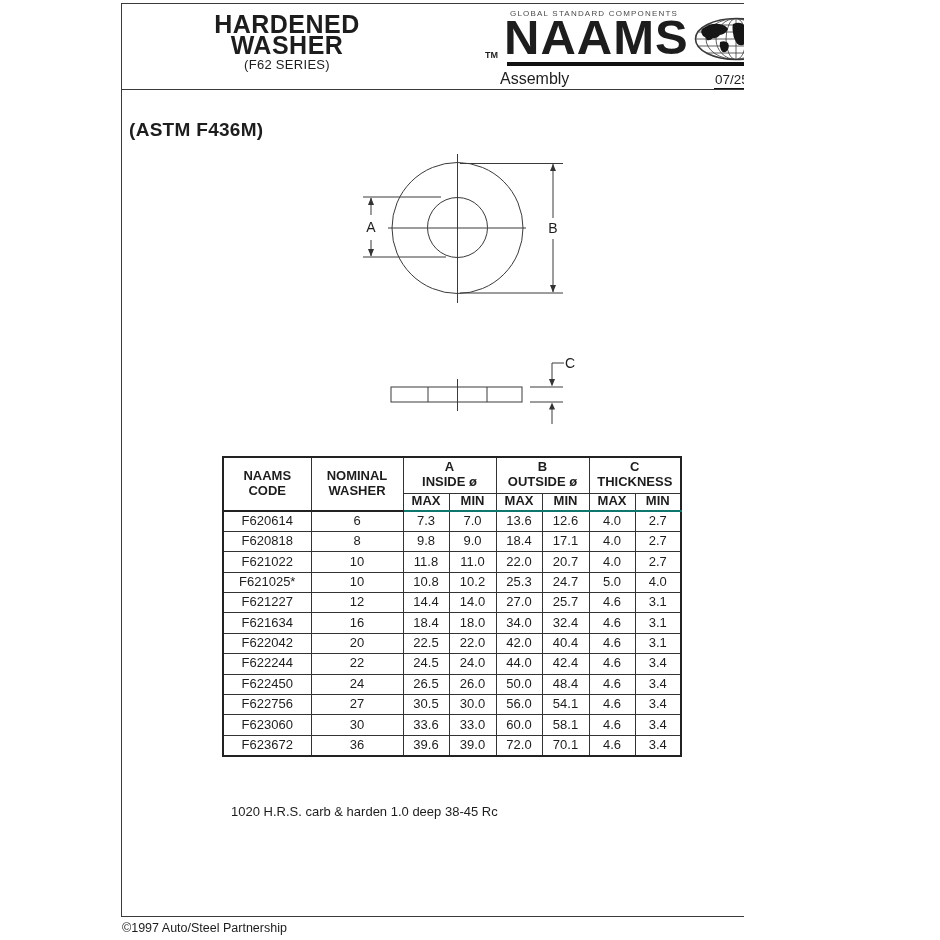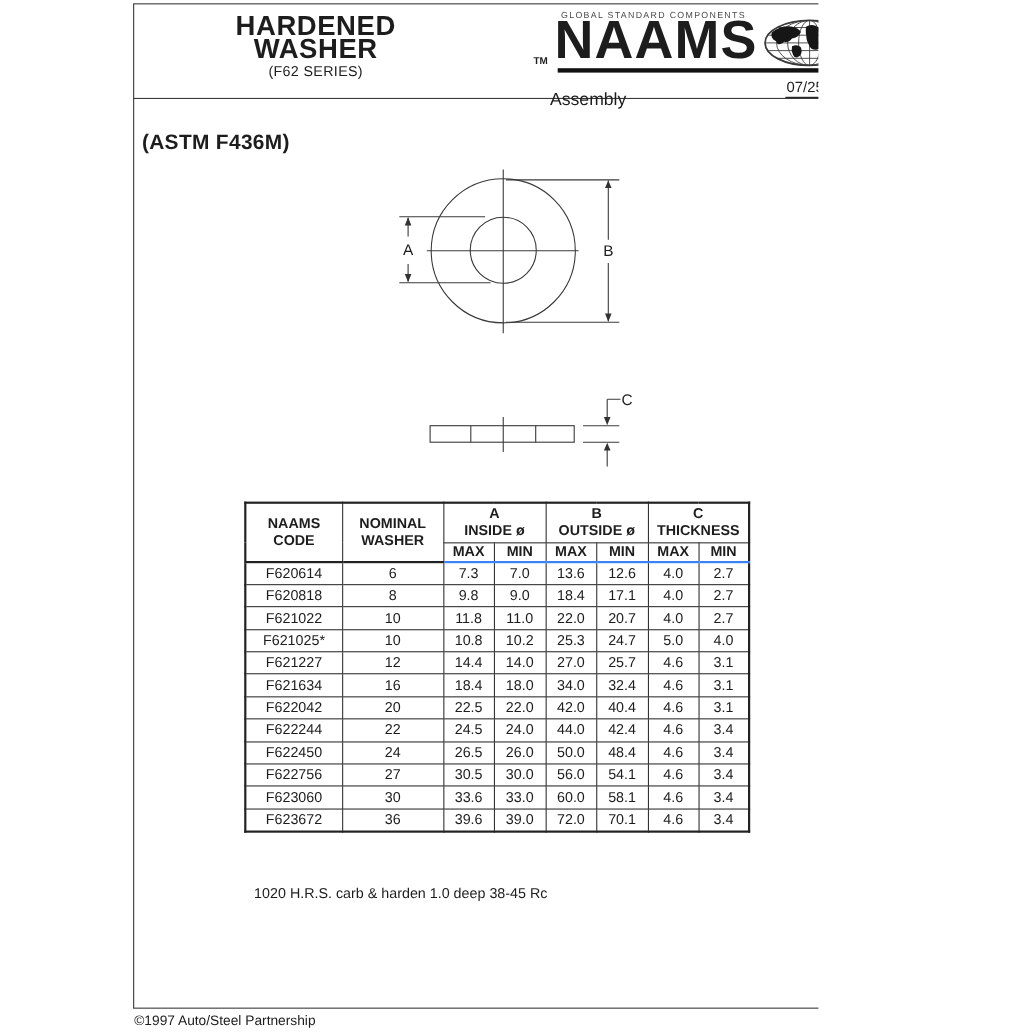--- a/index.html
+++ b/index.html
@@ -13,35 +13,35 @@
   .title-line{font-size:25px;font-weight:bold;line-height:21px;letter-spacing:.5px;}
   .series{font-size:13px;margin-top:1px;letter-spacing:.3px;}
 
   
   .brand-block{position:absolute;left:484px;top:8px;width:300px;height:80px;}
   .tagline{position:absolute;left:26px;top:1px;font-size:8px;letter-spacing:1.2px;color:#4a4a4a;white-space:nowrap;}
   .tm{position:absolute;left:1px;top:42px;font-size:9px;font-weight:bold;}
   .brand-name{position:absolute;left:20px;top:5px;font-size:49px;font-weight:bold;line-height:49px;letter-spacing:1px;}
   .globe{position:absolute;left:210px;top:9px;}
   .brand-rule{position:absolute;left:23px;top:54px;width:264px;height:3.5px;background:#111;}
-  .assembly{position:absolute;left:16px;top:62px;font-size:16px;margin-top:12px;}
+  .assembly{position:absolute;left:16px;top:62px;font-size:16px;}
   .date{position:absolute;left:230px;top:64px;font-size:13.5px;border-bottom:1.4px solid #111;padding:0 1px 1px;}
 
   .astm{position:absolute;left:129px;top:119px;font-size:19px;font-weight:bold;letter-spacing:.3px;}
 
   .diagram{position:absolute;left:330px;top:140px;}
   .diagram text{font-size:14px;fill:#1d1d1d;}
 
   
   table.spec{position:absolute;left:222px;top:456px;border-collapse:collapse;table-layout:fixed;
              font-size:13px;text-align:center;border:2px solid #222;}
   table.spec th,table.spec td{border:1px solid #333;padding:0;vertical-align:middle;line-height:1.15;}
   table.spec thead th{font-weight:bold;}
   table.spec .grp{height:36px;}
-  table.spec .sub th{height:16px;border-bottom:2px solid #3b82f6;}
+  table.spec .sub th{height:16px;border-bottom:2px solid #0f766e;}
   table.spec th[rowspan]{border-bottom:2px solid #222;}
   table.spec tbody td{height:19.4px;}
   .grp-letter{display:block;font-weight:bold;}
 
   .footnote1{position:absolute;left:222px;top:748px;font-size:13px;}
   .footnote2{position:absolute;left:231px;top:804px;font-size:13px;}
 
   .notes{position:absolute;left:136px;top:830px;}
   .notes-heading{font-size:13.5px;font-weight:bold;letter-spacing:.2px;}
   .notes-line{font-size:13px;margin:4px 0 0 16px;}

